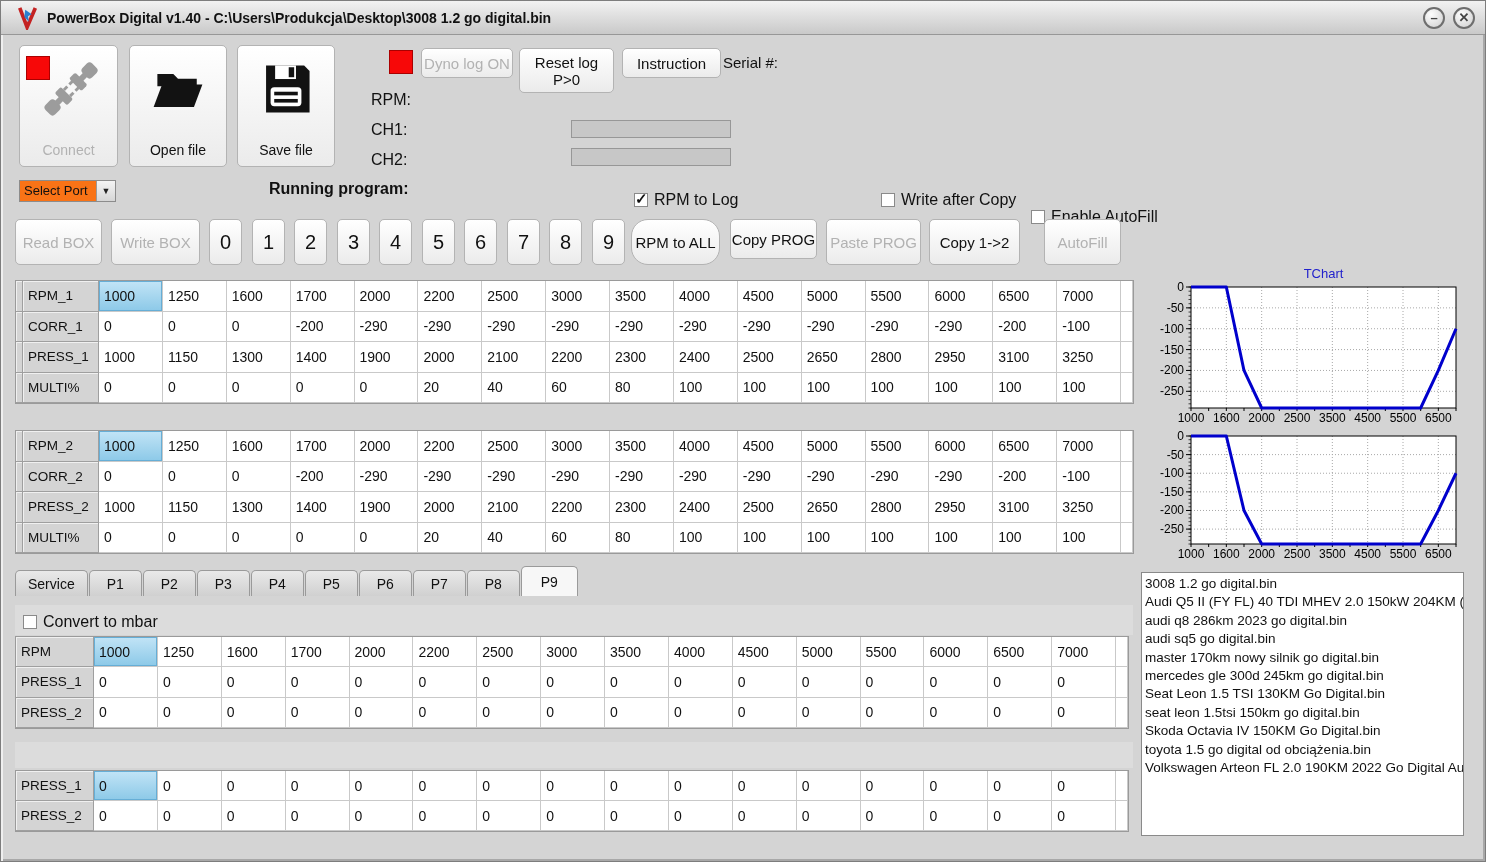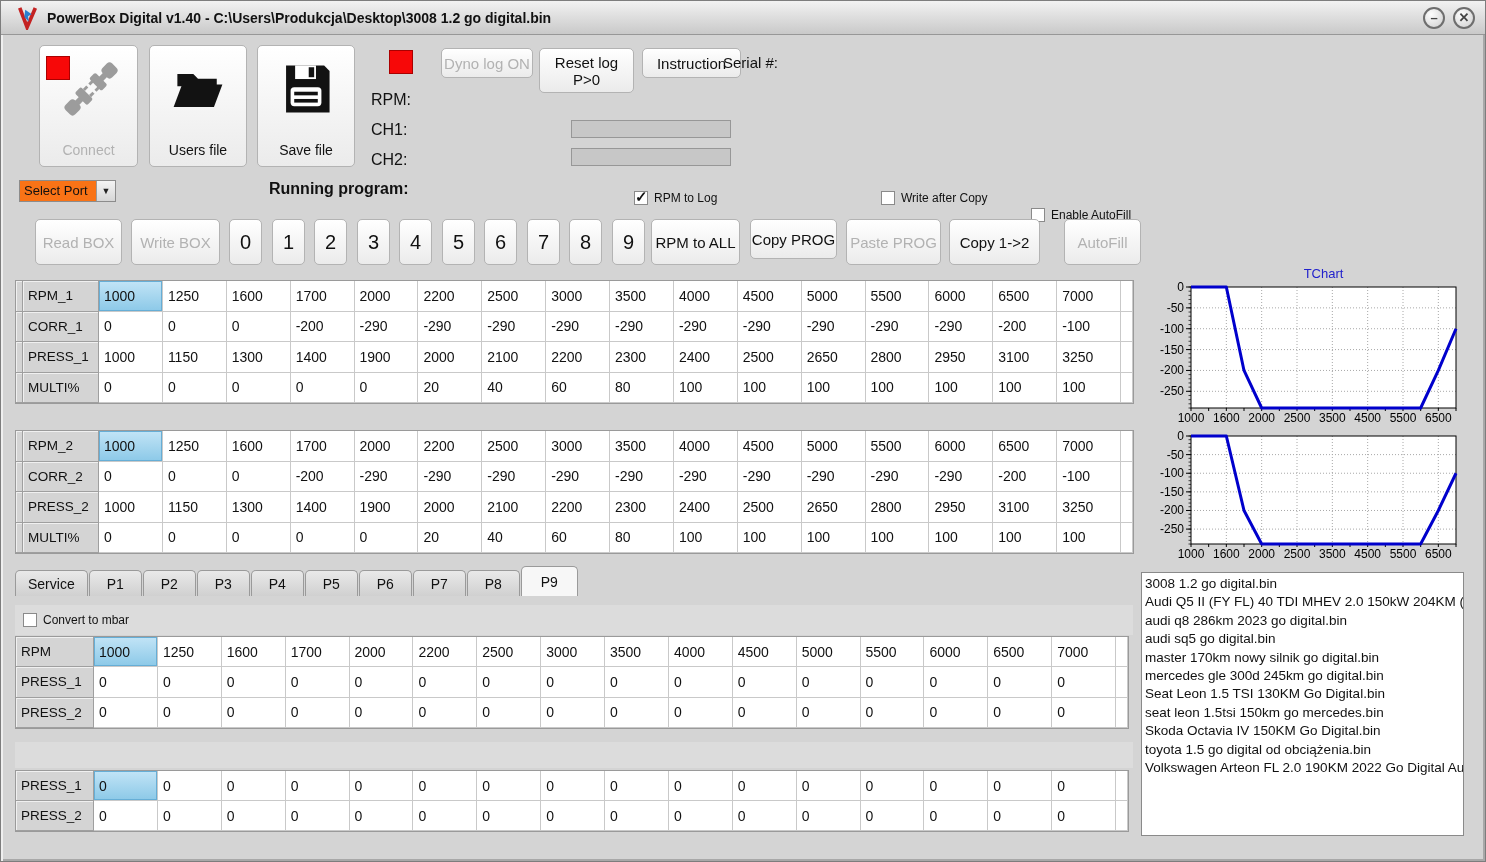--- a/index.html
+++ b/index.html
@@ -9,38 +9,38 @@
   
   .titlebar{ position:absolute; left:0; top:0; width:100%; height:34px; background:linear-gradient(#f2f2f2,#c9c9c9);
              border-bottom:1px solid #979797; display:flex; align-items:center; padding:0 10px; }
   .app-icon{ width:22px; height:24px; margin:0 8px 0 6px; display:inline-flex; }
   .title{ font-size:14px; font-weight:bold; color:#111; }
   .winbtns{ margin-left:auto; display:flex; gap:8px; }
   .winbtn{ width:22px; height:22px; border-radius:50%; background:radial-gradient(circle at 35% 30%, #fdfdfd, #cfcfcf);
            border:2px solid #6e6e6e; color:#444; font-size:13px; font-weight:bold; display:flex; align-items:center; justify-content:center; cursor:default; }
   
   .btn{ position:absolute; display:flex; align-items:center; justify-content:center; text-align:center;
-        background:linear-gradient(#ffffff,#ebebeb); border:1px solid #b3b3b3; border-radius:5px; font-size:15px; color:#111;margin-left:20px; }
+        background:linear-gradient(#ffffff,#ebebeb); border:1px solid #b3b3b3; border-radius:5px; font-size:15px; color:#111; }
   .btn.disabled{ color:#b2b2b2; }
   .btn.digit{ font-size:20px; }
   .bigbtn{ flex-direction:column; justify-content:flex-end; padding-bottom:8px; font-size:14px; }
   .bigbtn .bicon{ position:absolute; top:14px; left:0; right:0; display:flex; justify-content:center; }
   .redsq{ position:absolute; background:#f70808; border:1px solid #a00; }
   .lbl{ position:absolute; font-size:15px; color:#111; }
   .pbar{ position:absolute; width:160px; height:18px; background:#c7c7c7; border:1px solid #979797; }
   
   .select{ position:absolute; width:97px; height:22px; border:1px solid #8c8c8c; background:#f97316; display:flex; }
   .select .val{ flex:1; font-size:13px; padding:2px 0 0 4px; color:#111; }
   .select .arrow{ width:19px; background:linear-gradient(#f4f4f4,#d6d6d6); border-left:1px solid #9a9a9a; font-size:9px;
                   display:flex; align-items:center; justify-content:center; color:#222; }
   
   .cbrow{ position:absolute; display:flex; align-items:center; gap:6px; }
   .cb{ width:14px; height:14px; background:#fff; border:1px solid #8a8a8a; position:relative; flex:none; }
   .cb.checked::after{ content:"✓"; position:absolute; top:-4px; left:0px; font-size:15px; font-weight:bold; color:#111; }
-  .cblabel{ font-size:12px; color:#111; }
+  .cblabel{ font-size:16px; color:#111; }
   
   .grid{ position:absolute; display:flex; flex-direction:column; border:1px solid #9a9a9a; background:#fff; }
   .grow{ display:flex; flex:1; min-height:0; }
   .gcell{ flex:1; min-width:0; background:#fff; border-right:1px solid #c9c9c9; border-bottom:1px solid #c9c9c9;
           font-size:14px; color:#111; display:flex; align-items:center; padding-left:5px; overflow:hidden; }
   .gcell.sel{ background:linear-gradient(#c2e4f6,#8cc9e8); box-shadow: inset 0 0 0 1px #66aed6; }
   .ghead{ flex:none; width:var(--labw,76px); background:#d4d4d4; border-right:1px solid #9f9f9f; border-bottom:1px solid #9f9f9f;
           box-shadow: inset 1px 1px 0 #f0f0f0; font-size:13.5px; }
   .gind{ flex:none; width:7px; padding:0; background:#d4d4d4; border-right:1px solid #9f9f9f; border-bottom:1px solid #9f9f9f; box-shadow: inset 1px 1px 0 #f0f0f0; }
   .gtrail{ flex:none; padding:0; background:#fff; border-bottom:1px solid #c9c9c9; }
@@ -109,21 +109,21 @@
     <span>Connect</span>
   </div>
 
   <div class="btn bigbtn" style="left:128px;top:44px;width:98px;height:122px;">
     <span class="bicon">
       <svg viewBox="0 0 64 64" width="60" height="60">
         <path d="M10 48 V15 h17 l5 5 h20 v8 H10 z" fill="#121212"></path>
         <path d="M6 50 l9 -24 h43 l-9 24 z" fill="#121212"></path>
       </svg>
     </span>
-    <span>Users file</span>
+    <span>Open file</span>
   </div>
 
   <div class="btn bigbtn" style="left:236px;top:44px;width:98px;height:122px;">
     <span class="bicon">
       <svg viewBox="0 0 64 64" width="58" height="58">
         <path d="M10 6 h42 l6 6 v46 H10 z" fill="#121212"></path>
         <rect x="20" y="6" width="23" height="15" fill="#fff"></rect>
         <rect x="35" y="8" width="6" height="11" fill="#121212"></rect>
         <rect x="15" y="30" width="34" height="21" rx="4" fill="#fff"></rect>
         <rect x="19" y="35" width="26" height="4" fill="#121212"></rect>
@@ -170,21 +170,21 @@
   <div class="btn digit" style="left:208px;top:218px;width:33px;height:46px;">0</div>
   <div class="btn digit" style="left:251px;top:218px;width:33px;height:46px;">1</div>
   <div class="btn digit" style="left:293px;top:218px;width:33px;height:46px;">2</div>
   <div class="btn digit" style="left:336px;top:218px;width:33px;height:46px;">3</div>
   <div class="btn digit" style="left:378px;top:218px;width:33px;height:46px;">4</div>
   <div class="btn digit" style="left:421px;top:218px;width:33px;height:46px;">5</div>
   <div class="btn digit" style="left:463px;top:218px;width:33px;height:46px;">6</div>
   <div class="btn digit" style="left:506px;top:218px;width:33px;height:46px;">7</div>
   <div class="btn digit" style="left:548px;top:218px;width:33px;height:46px;">8</div>
   <div class="btn digit" style="left:591px;top:218px;width:33px;height:46px;">9</div>
-  <div class="btn" style="left:630px;top:218px;width:89px;height:46px;">RPM to ALL</div>
+  <div class="btn" style="left:630px;top:218px;width:89px;height:46px;border-radius:17px;">RPM to ALL</div>
   <div class="btn" style="left:729px;top:218px;width:87px;height:40px;">Copy PROG</div>
   <div class="btn disabled" style="left:825px;top:218px;width:95px;height:46px;">Paste PROG</div>
   <div class="btn" style="left:928px;top:218px;width:91px;height:46px;">Copy 1-&gt;2</div>
   <div class="btn disabled" style="left:1043px;top:218px;width:77px;height:46px;">AutoFill</div>
 
   <div class="grid" style="left:14px;top:279px;width:1119px;height:124px;">
       <div class="grow">
         <div class="gcell gind"></div>
         <div class="gcell ghead">RPM_1</div>
         <div class="gcell sel">1000</div>
@@ -654,19 +654,19 @@
       </svg></div>
 
   <div class="filelist" style="left:1140px;top:571px;width:323px;height:264px;">
       <div class="fitem">3008 1.2 go digital.bin</div>
       <div class="fitem">Audi Q5 II (FY FL) 40 TDI MHEV 2.0 150kW 204KM (</div>
       <div class="fitem">audi q8 286km 2023 go digital.bin</div>
       <div class="fitem">audi sq5 go digital.bin</div>
       <div class="fitem">master 170km nowy silnik go digital.bin</div>
       <div class="fitem">mercedes gle 300d 245km go digital.bin</div>
       <div class="fitem">Seat Leon 1.5 TSI 130KM Go Digital.bin</div>
-      <div class="fitem">seat leon 1.5tsi 150km go mercedes.bin</div>
+      <div class="fitem">seat leon 1.5tsi 150km go digital.bin</div>
       <div class="fitem">Skoda Octavia IV 150KM Go Digital.bin</div>
       <div class="fitem">toyota 1.5 go digital od obciążenia.bin</div>
       <div class="fitem">Volkswagen Arteon FL 2.0 190KM 2022 Go Digital Au</div>
     </div>
 
 </div>
 
 </body></html>

